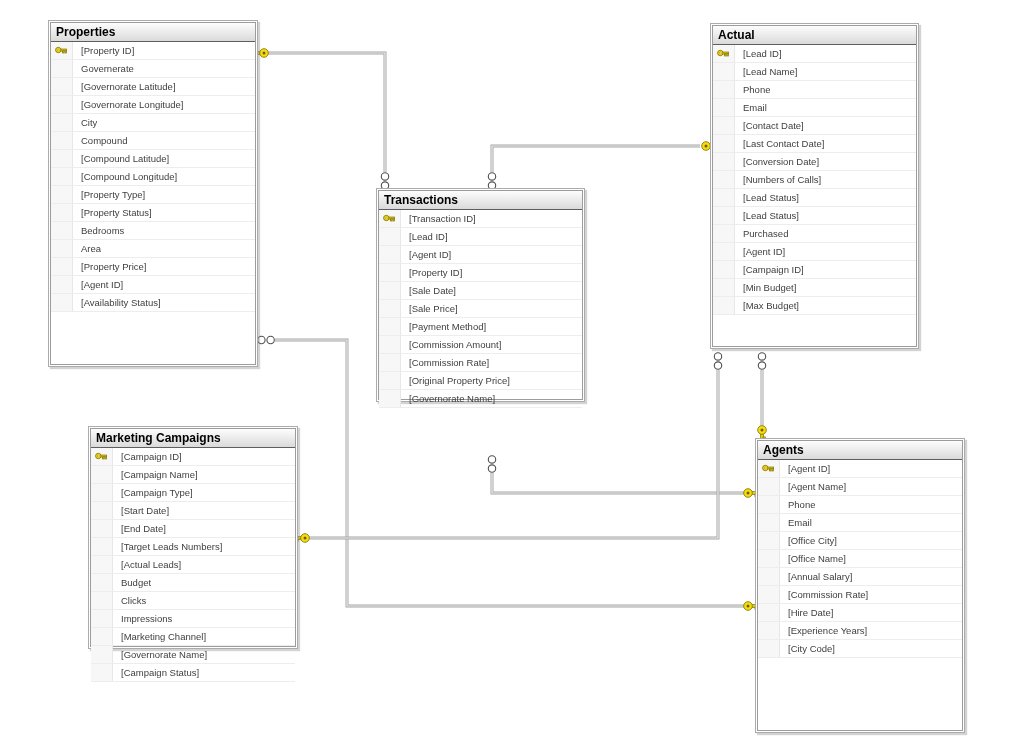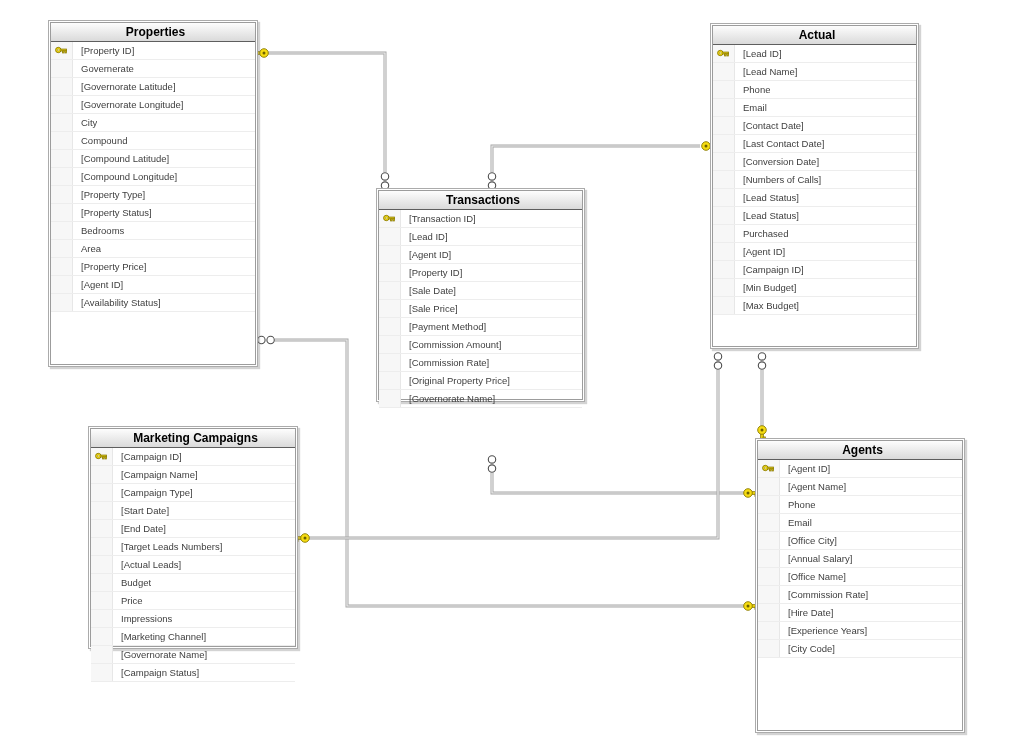--- a/index.html
+++ b/index.html
@@ -4,21 +4,21 @@
 <style>
   html,body{margin:0;padding:0;background:#fff;}
   .canvas{position:relative;width:1024px;height:747px;background:#ffffff;overflow:hidden;
           font-family:"Liberation Sans", sans-serif;}
   .wires{position:absolute;left:0;top:0;width:1024px;height:747px;}
 
   .tbl{position:absolute;background:#ffffff;border:1px solid #9C9C9C;box-sizing:border-box;
        box-shadow:0 0 0 1px #ffffff, 0 0 0 2px #ABABAB, 2px 2px 1px 2px rgba(130,130,130,.35);}
   .tbl-header{height:18px;line-height:18px;background:linear-gradient(#FDFDFD,#DADADA);
        border-bottom:1px solid #5E5E5E;font-size:12px;font-weight:bold;color:#000;
-       padding-left:5px;white-space:nowrap;overflow:hidden;text-align:center;}
+       padding-left:5px;white-space:nowrap;overflow:hidden;}
   .tbl-rows{position:relative;}
   .row{display:flex;height:18px;box-sizing:border-box;border-bottom:1px solid #EDEDED;align-items:center;}
   .cell-icon{width:21px;align-self:stretch;flex:0 0 21px;background:#F7F7F7;border-right:1px solid #E7E7E7;
        display:flex;align-items:center;justify-content:center;}
   .cell-label{font-size:9.5px;color:#3E3E3E;padding-left:8px;white-space:nowrap;overflow:hidden;}
 
   .wire-outer{fill:none;stroke:#A6A6A6;stroke-width:3;}
   .wire-inner{fill:none;stroke:#EDEDED;stroke-width:1.2;}
   .inf-circle{fill:#ffffff;stroke:#4F4F4F;stroke-width:1.1;}
   .key-gold{fill:#F6DC12;stroke:#8A7A00;stroke-width:0.9;}
@@ -330,21 +330,21 @@
         <div class="row">
           <span class="cell-icon"></span>
           <span class="cell-label">[Actual Leads]</span>
         </div>
         <div class="row">
           <span class="cell-icon"></span>
           <span class="cell-label">Budget</span>
         </div>
         <div class="row">
           <span class="cell-icon"></span>
-          <span class="cell-label">Price</span>
+          <span class="cell-label">Clicks</span>
         </div>
         <div class="row">
           <span class="cell-icon"></span>
           <span class="cell-label">Impressions</span>
         </div>
         <div class="row">
           <span class="cell-icon"></span>
           <span class="cell-label">[Marketing Channel]</span>
         </div>
         <div class="row">
@@ -380,25 +380,25 @@
         <div class="row">
           <span class="cell-icon"></span>
           <span class="cell-label">Email</span>
         </div>
         <div class="row">
           <span class="cell-icon"></span>
           <span class="cell-label">[Office City]</span>
         </div>
         <div class="row">
           <span class="cell-icon"></span>
+          <span class="cell-label">[Office Name]</span>
+        </div>
+        <div class="row">
+          <span class="cell-icon"></span>
           <span class="cell-label">[Annual Salary]</span>
-        </div>
-        <div class="row">
-          <span class="cell-icon"></span>
-          <span class="cell-label">[Office Name]</span>
         </div>
         <div class="row">
           <span class="cell-icon"></span>
           <span class="cell-label">[Commission Rate]</span>
         </div>
         <div class="row">
           <span class="cell-icon"></span>
           <span class="cell-label">[Hire Date]</span>
         </div>
         <div class="row">

